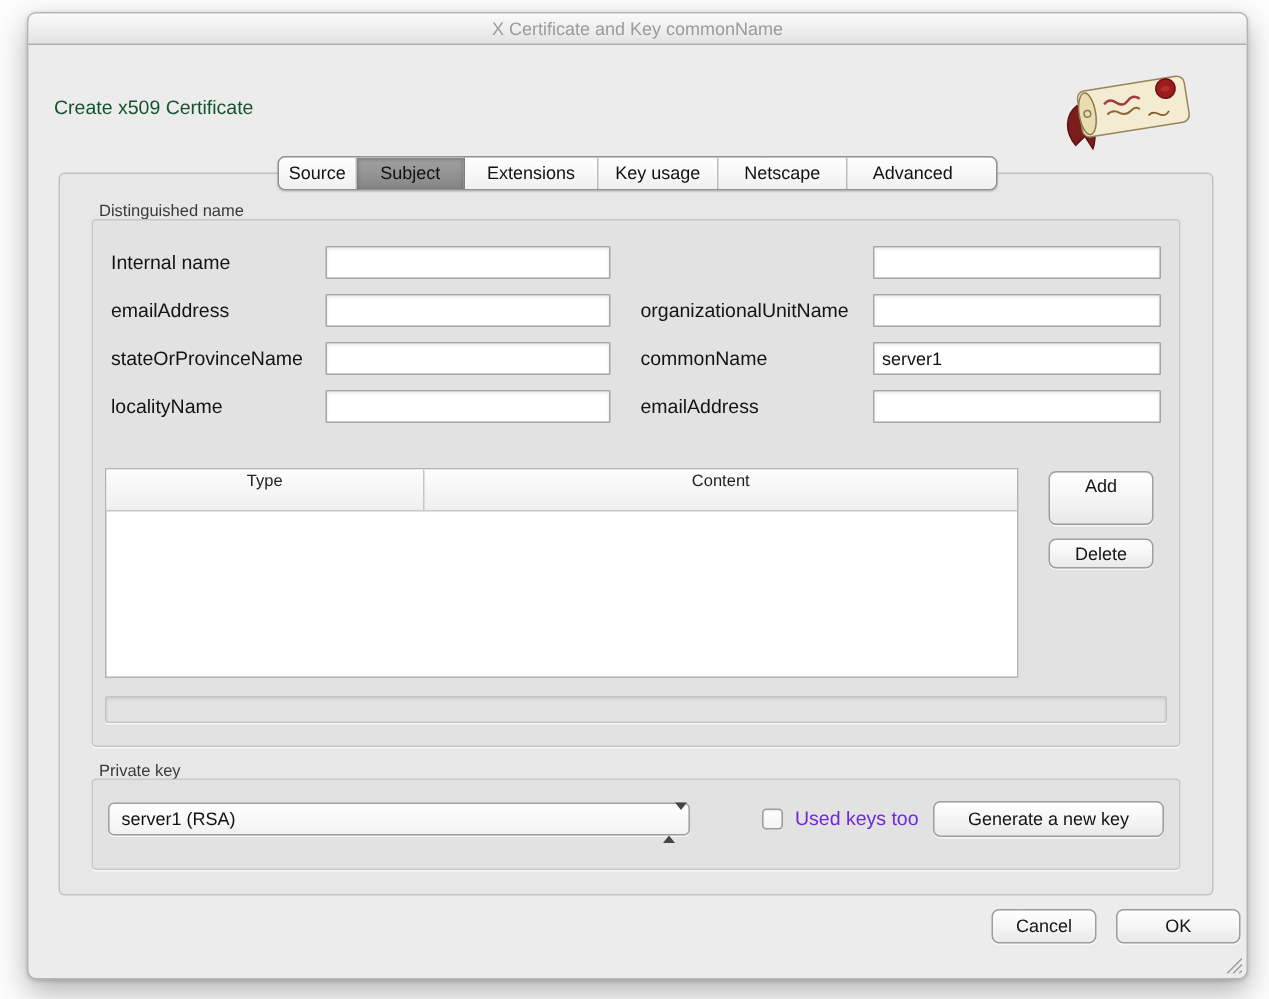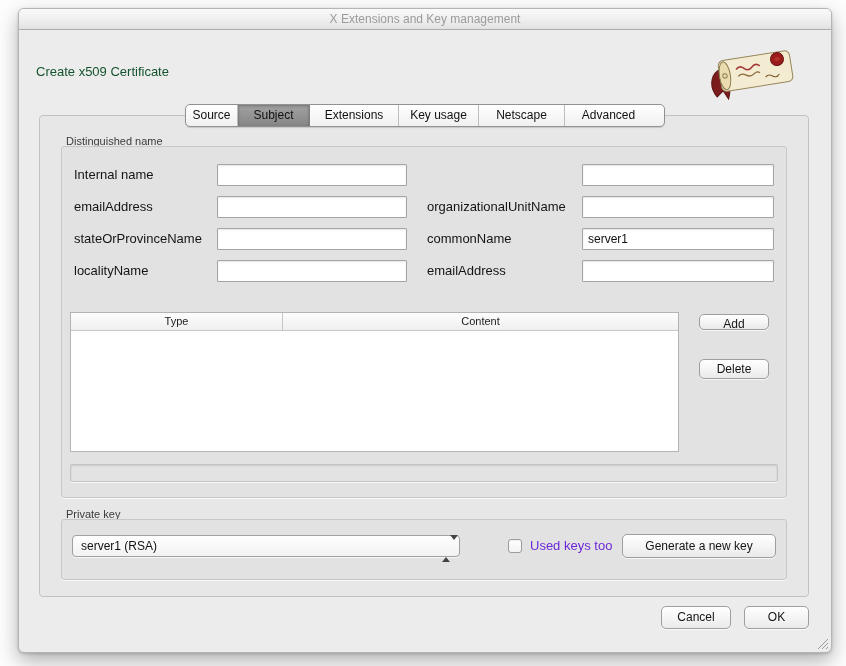--- a/index.html
+++ b/index.html
@@ -60,36 +60,36 @@
   .finput {
     position:absolute; height:22px; background:#ffffff; border:1px solid #a5a5a5;
     border-radius:1px; font:12px "Liberation Sans",sans-serif; color:#111; padding:0 5px;
     box-shadow:inset 0 1px 2px rgba(0,0,0,.10); outline:none;
   }
 
   .dntable {
     position:absolute; left:8px; top:165px; width:609px; height:140px;
     background:#ffffff; border:1px solid #b3b3b3;
   }
-  .dnthead { display:flex; height:18px; background:linear-gradient(#fdfdfd,#efefef); border-bottom:1px solid #c6c6c6; }
+  .dnthead { display:flex; height:28px; background:linear-gradient(#fdfdfd,#efefef); border-bottom:1px solid #c6c6c6; }
   .dnth { font-size:11px; color:#222; text-align:center; line-height:17px; }
   .dnth.type { width:212px; border-right:1px solid #c6c6c6; }
   .dnth.content { flex:1; }
 
   .btn {
     position:absolute; border:1px solid #9e9e9e; border-radius:5px;
     background:linear-gradient(#ffffff,#f4f4f4 55%,#e9e9e9);
     box-shadow:0 1px 0 rgba(255,255,255,.7);
     font:12px "Liberation Sans",sans-serif; color:#141414; text-align:center; cursor:default;
   }
-  .btn-add    { left:637px; top:167px; width:70px;  height:16px; line-height:18px; }
+  .btn-add    { left:637px; top:167px; width:70px;  height:36px; line-height:18px; }
   .btn-del    { left:637px; top:201px; width:70px;  height:20px; line-height:18px;margin-top:11px; }
   .btn-gen    { left:560px; top:14px;  width:154px; height:24px; line-height:22px; }
   .btn-cancel { left:642px; top:597px; width:70px;  height:23px; line-height:21px; }
-  .btn-ok     { left:725px; top:597px; width:65px;  height:23px; line-height:21px; }
+  .btn-ok     { left:725px; top:597px; width:83px;  height:23px; line-height:21px; }
 
   .sunkenbar {
     position:absolute; left:8px; top:317px; width:708px; height:18px;
     background:#e3e3e3; border:1px solid #c3c3c3; border-radius:2px;
     box-shadow:inset 0 1px 2px rgba(0,0,0,.10), 0 1px 0 #f8f8f8;
   }
 
   .combo {
     position:absolute; left:10px; top:15px; width:388px; height:22px;
     background:linear-gradient(#ffffff,#f2f2f2); border:1px solid #a0a0a0; border-radius:4px;
@@ -109,21 +109,21 @@
 
   .grip { position:absolute; right:3px; bottom:3px; width:13px; height:13px; }
 </style>
 </head>
 <body>
 
 <div class="desktop">
   <div class="window">
 
     <div class="titlebar">
-      <span>X Extensions and Key management</span>
+      <span>X Certificate and Key commonName</span>
     </div>
 
     <div class="heading">Create x509 Certificate</div>
 
     <svg class="logo" viewBox="0 0 96 58">
       <g transform="rotate(-9 48 29)">
         <path d="M14 20 C5 25 3 36 9 46 L16 41 L20 50 C25 40 23 31 21 24 Z" fill="#7c1d1d" stroke="#5c1313" stroke-width="1"></path>
         <rect x="15" y="11" width="72" height="31" rx="5" fill="#f4ecd2" stroke="#97855a" stroke-width="1"></rect>
         <ellipse cx="20" cy="26.5" rx="5.5" ry="14" fill="#eadcae" stroke="#8a7a4f" stroke-width="1"></ellipse>
         <circle cx="20" cy="26.5" r="2.2" fill="none" stroke="#8a7a4f" stroke-width="1"></circle>

